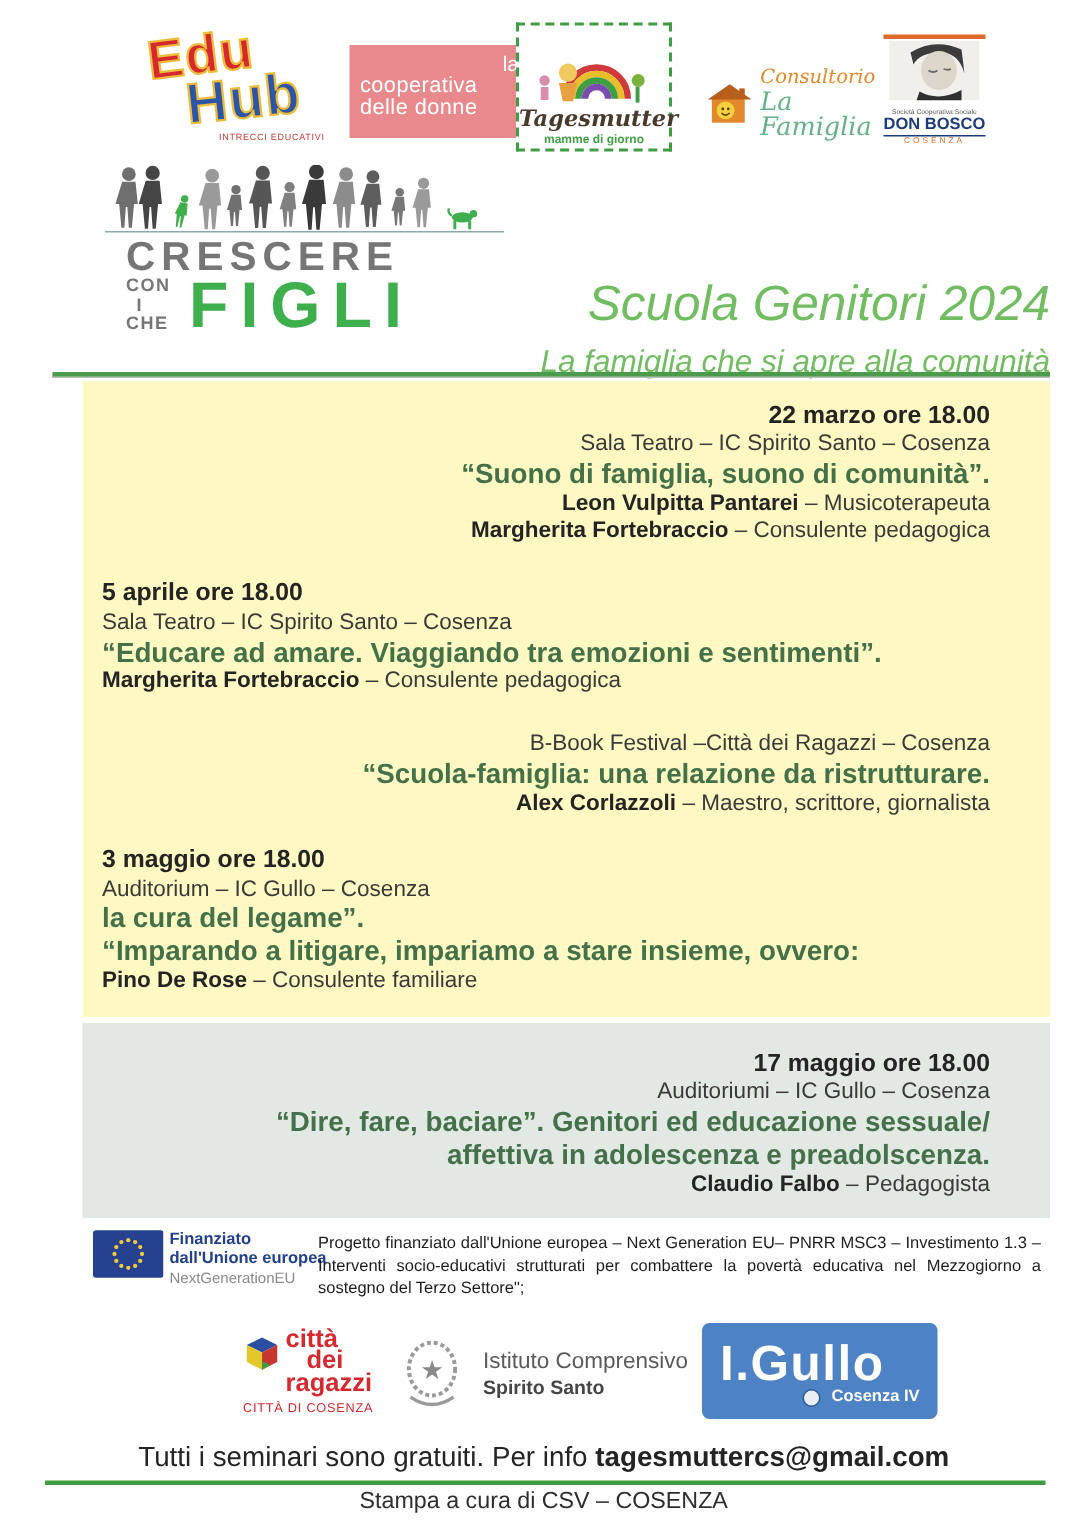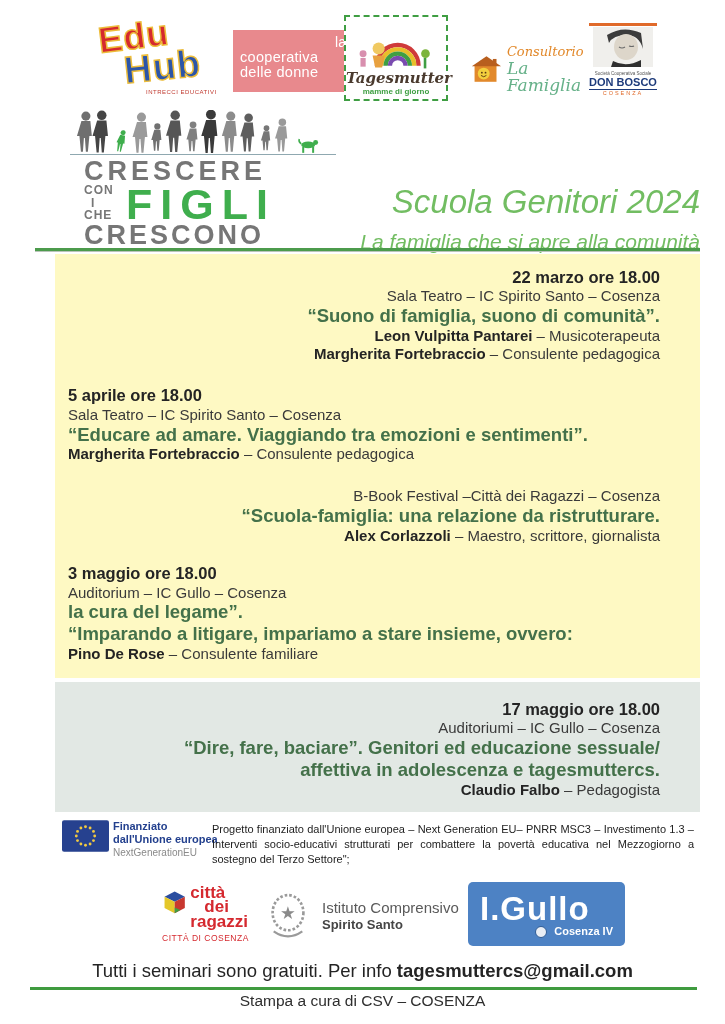--- a/index.html
+++ b/index.html
@@ -195,21 +195,20 @@
     <path d="M1 3 q-3 -2 -2 -5" stroke="#3fae4d" stroke-width="1.5" fill="none"></path>
   </g>
 </svg>
 <div class="abs brand-line"></div>
 <div class="abs brand">
   <div class="b-crescere">CRESCERE</div>
   <div class="b-con">CON</div>
   <div class="b-i">I</div>
   <div class="b-che">CHE</div>
   <div class="b-figli">FIGLI</div>
-  <div class="b-crescono">CRESCONO</div>
 </div>
 
 <div class="abs title-main">Scuola Genitori 2024</div>
 <div class="abs title-sub">La famiglia che si apre alla comunità</div>
 <div class="abs rule-top"></div>
 
 <section class="abs panel-a">
 
   <div class="event ev-r e1">
     <div class="ev-date">22 marzo ore 18.00</div>
@@ -254,21 +253,21 @@
       <span>– Consulente familiare</span>
     </div>
   </div>
 </section>
 
 <section class="abs panel-b">
   <div class="event ev-r e5">
     <div class="ev-date">17 maggio ore 18.00</div>
     <div class="ev-venue">Auditoriumi – IC Gullo – Cosenza</div>
     <div class="ev-title">“Dire, fare, baciare”. Genitori ed educazione sessuale/</div>
-    <div class="ev-title">affettiva in adolescenza e tagesmuttercs.</div>
+    <div class="ev-title">affettiva in adolescenza e preadolscenza.</div>
     <div class="ev-speaker">
       <span class="sp-name">Claudio Falbo</span>
       <span>– Pedagogista</span>
     </div>
   </div>
 </section>
 
 <div class="abs eu-block">
   <svg width="47" height="32" viewBox="0 0 46 31">
     <rect width="46" height="31" rx="2" fill="#26418f"></rect>

